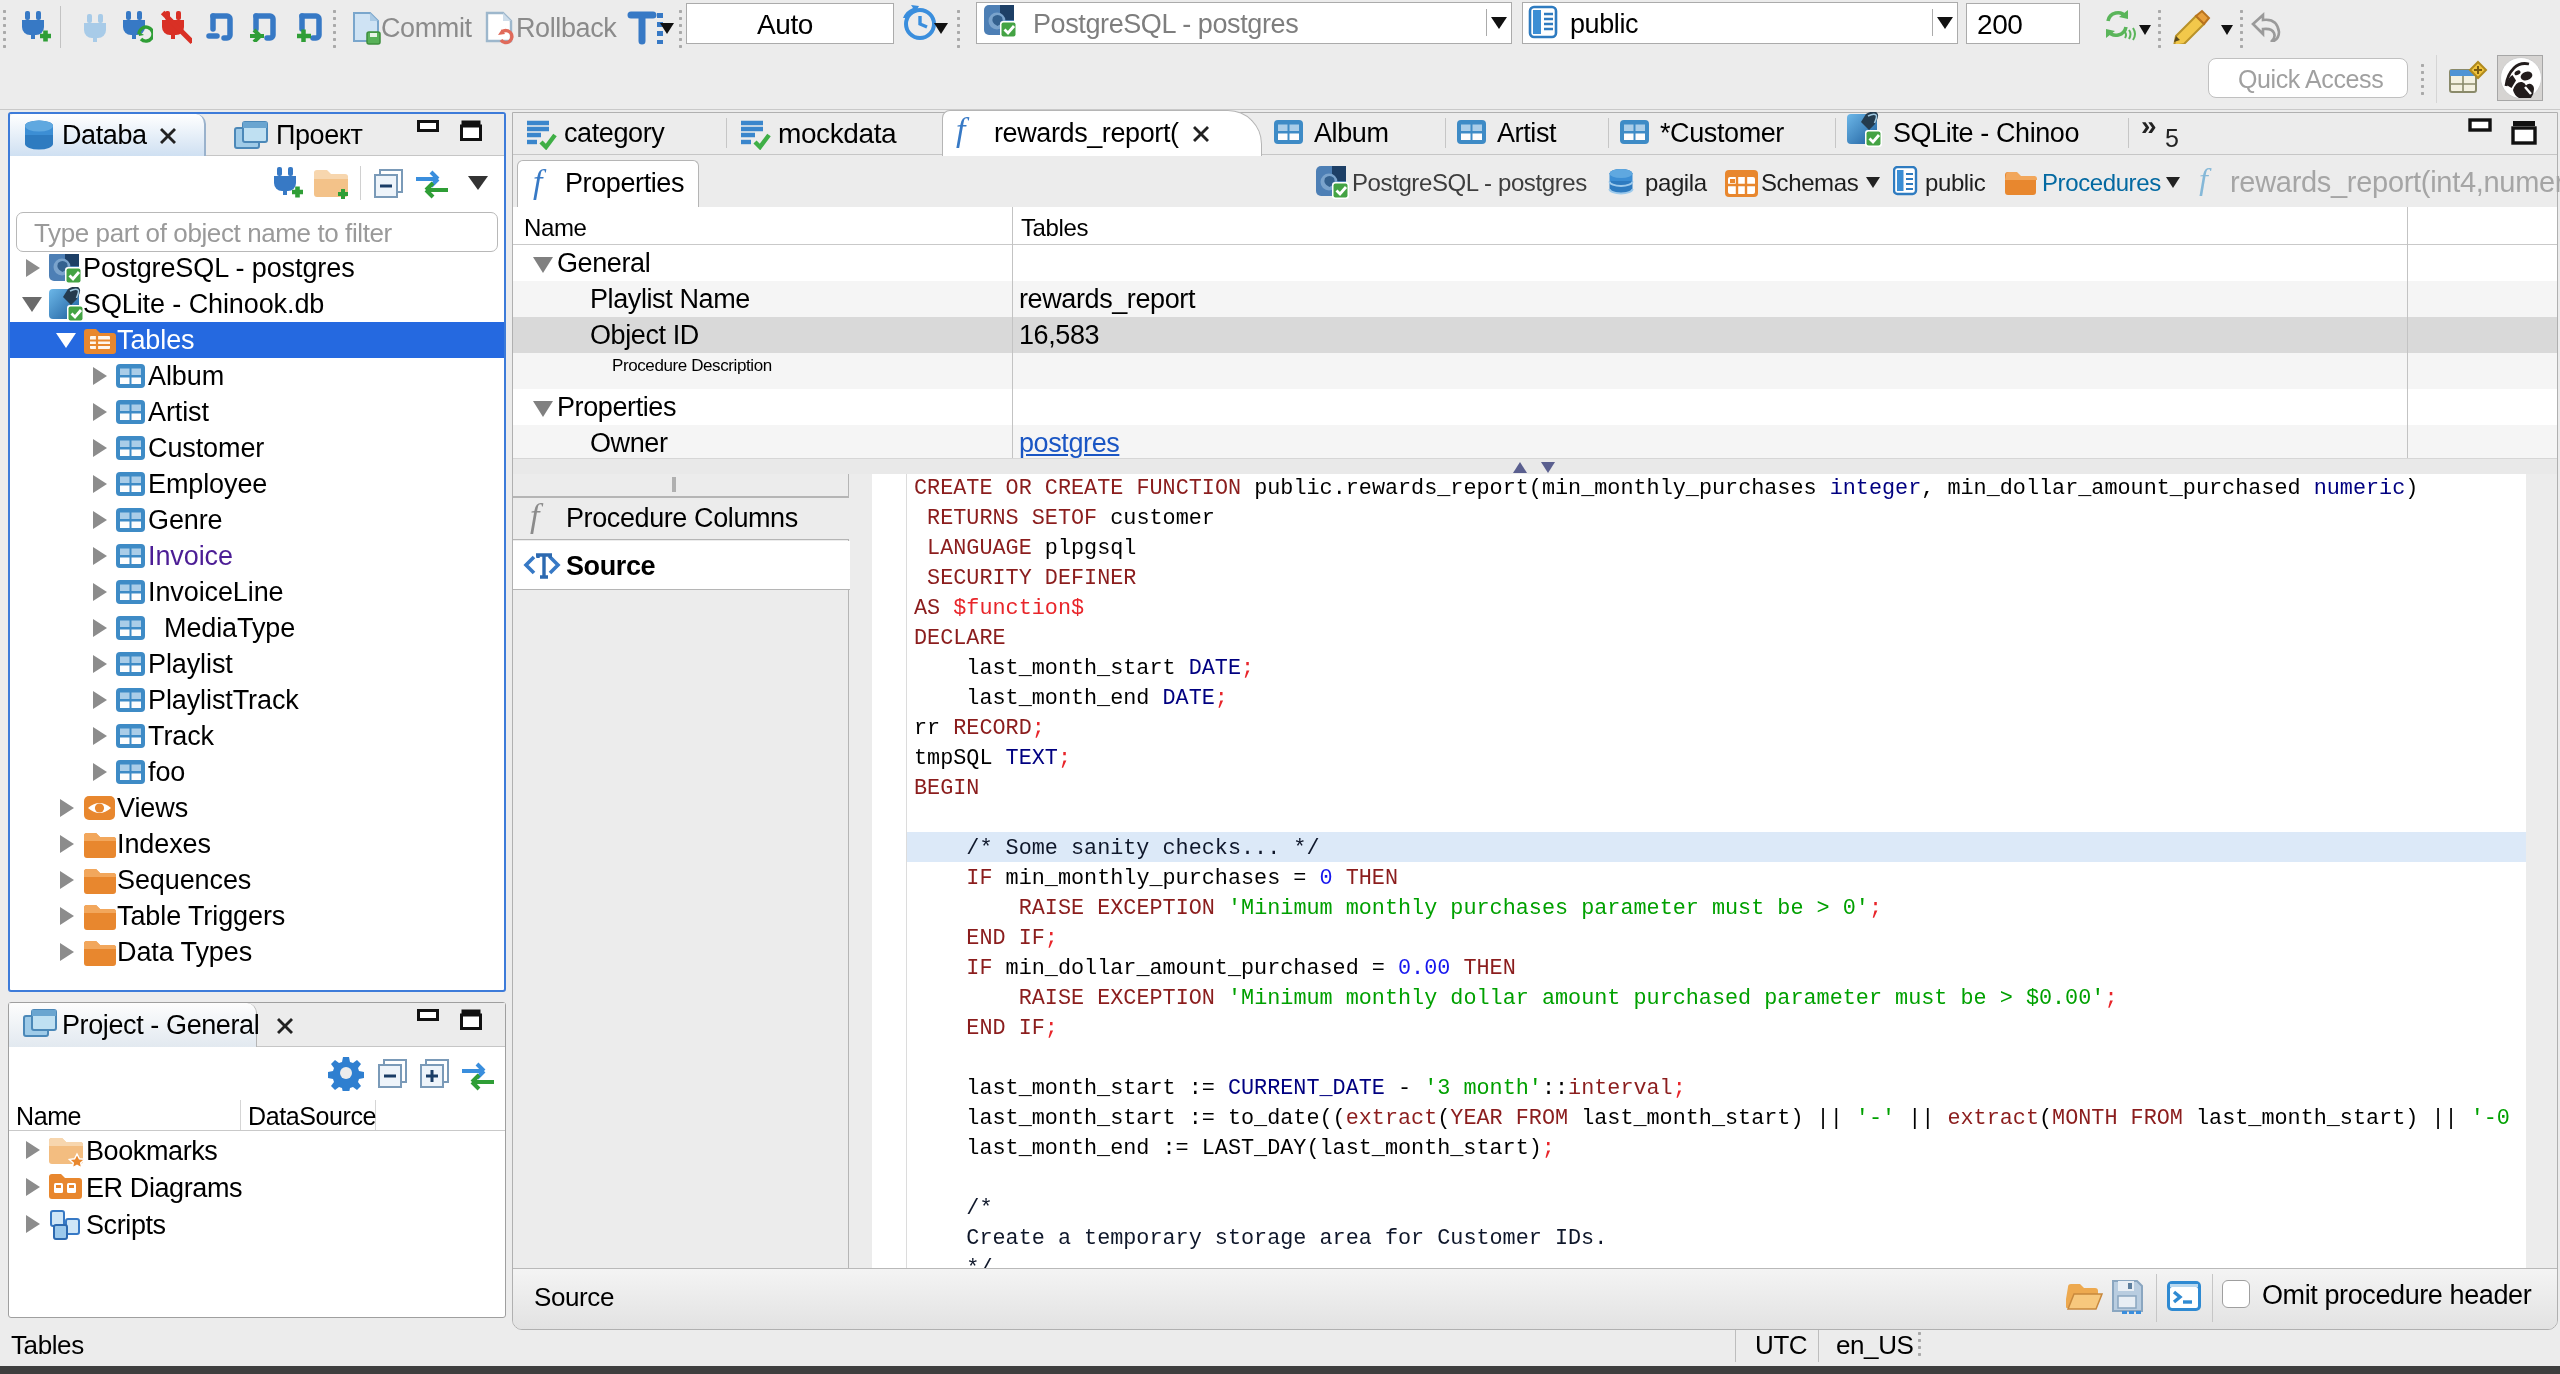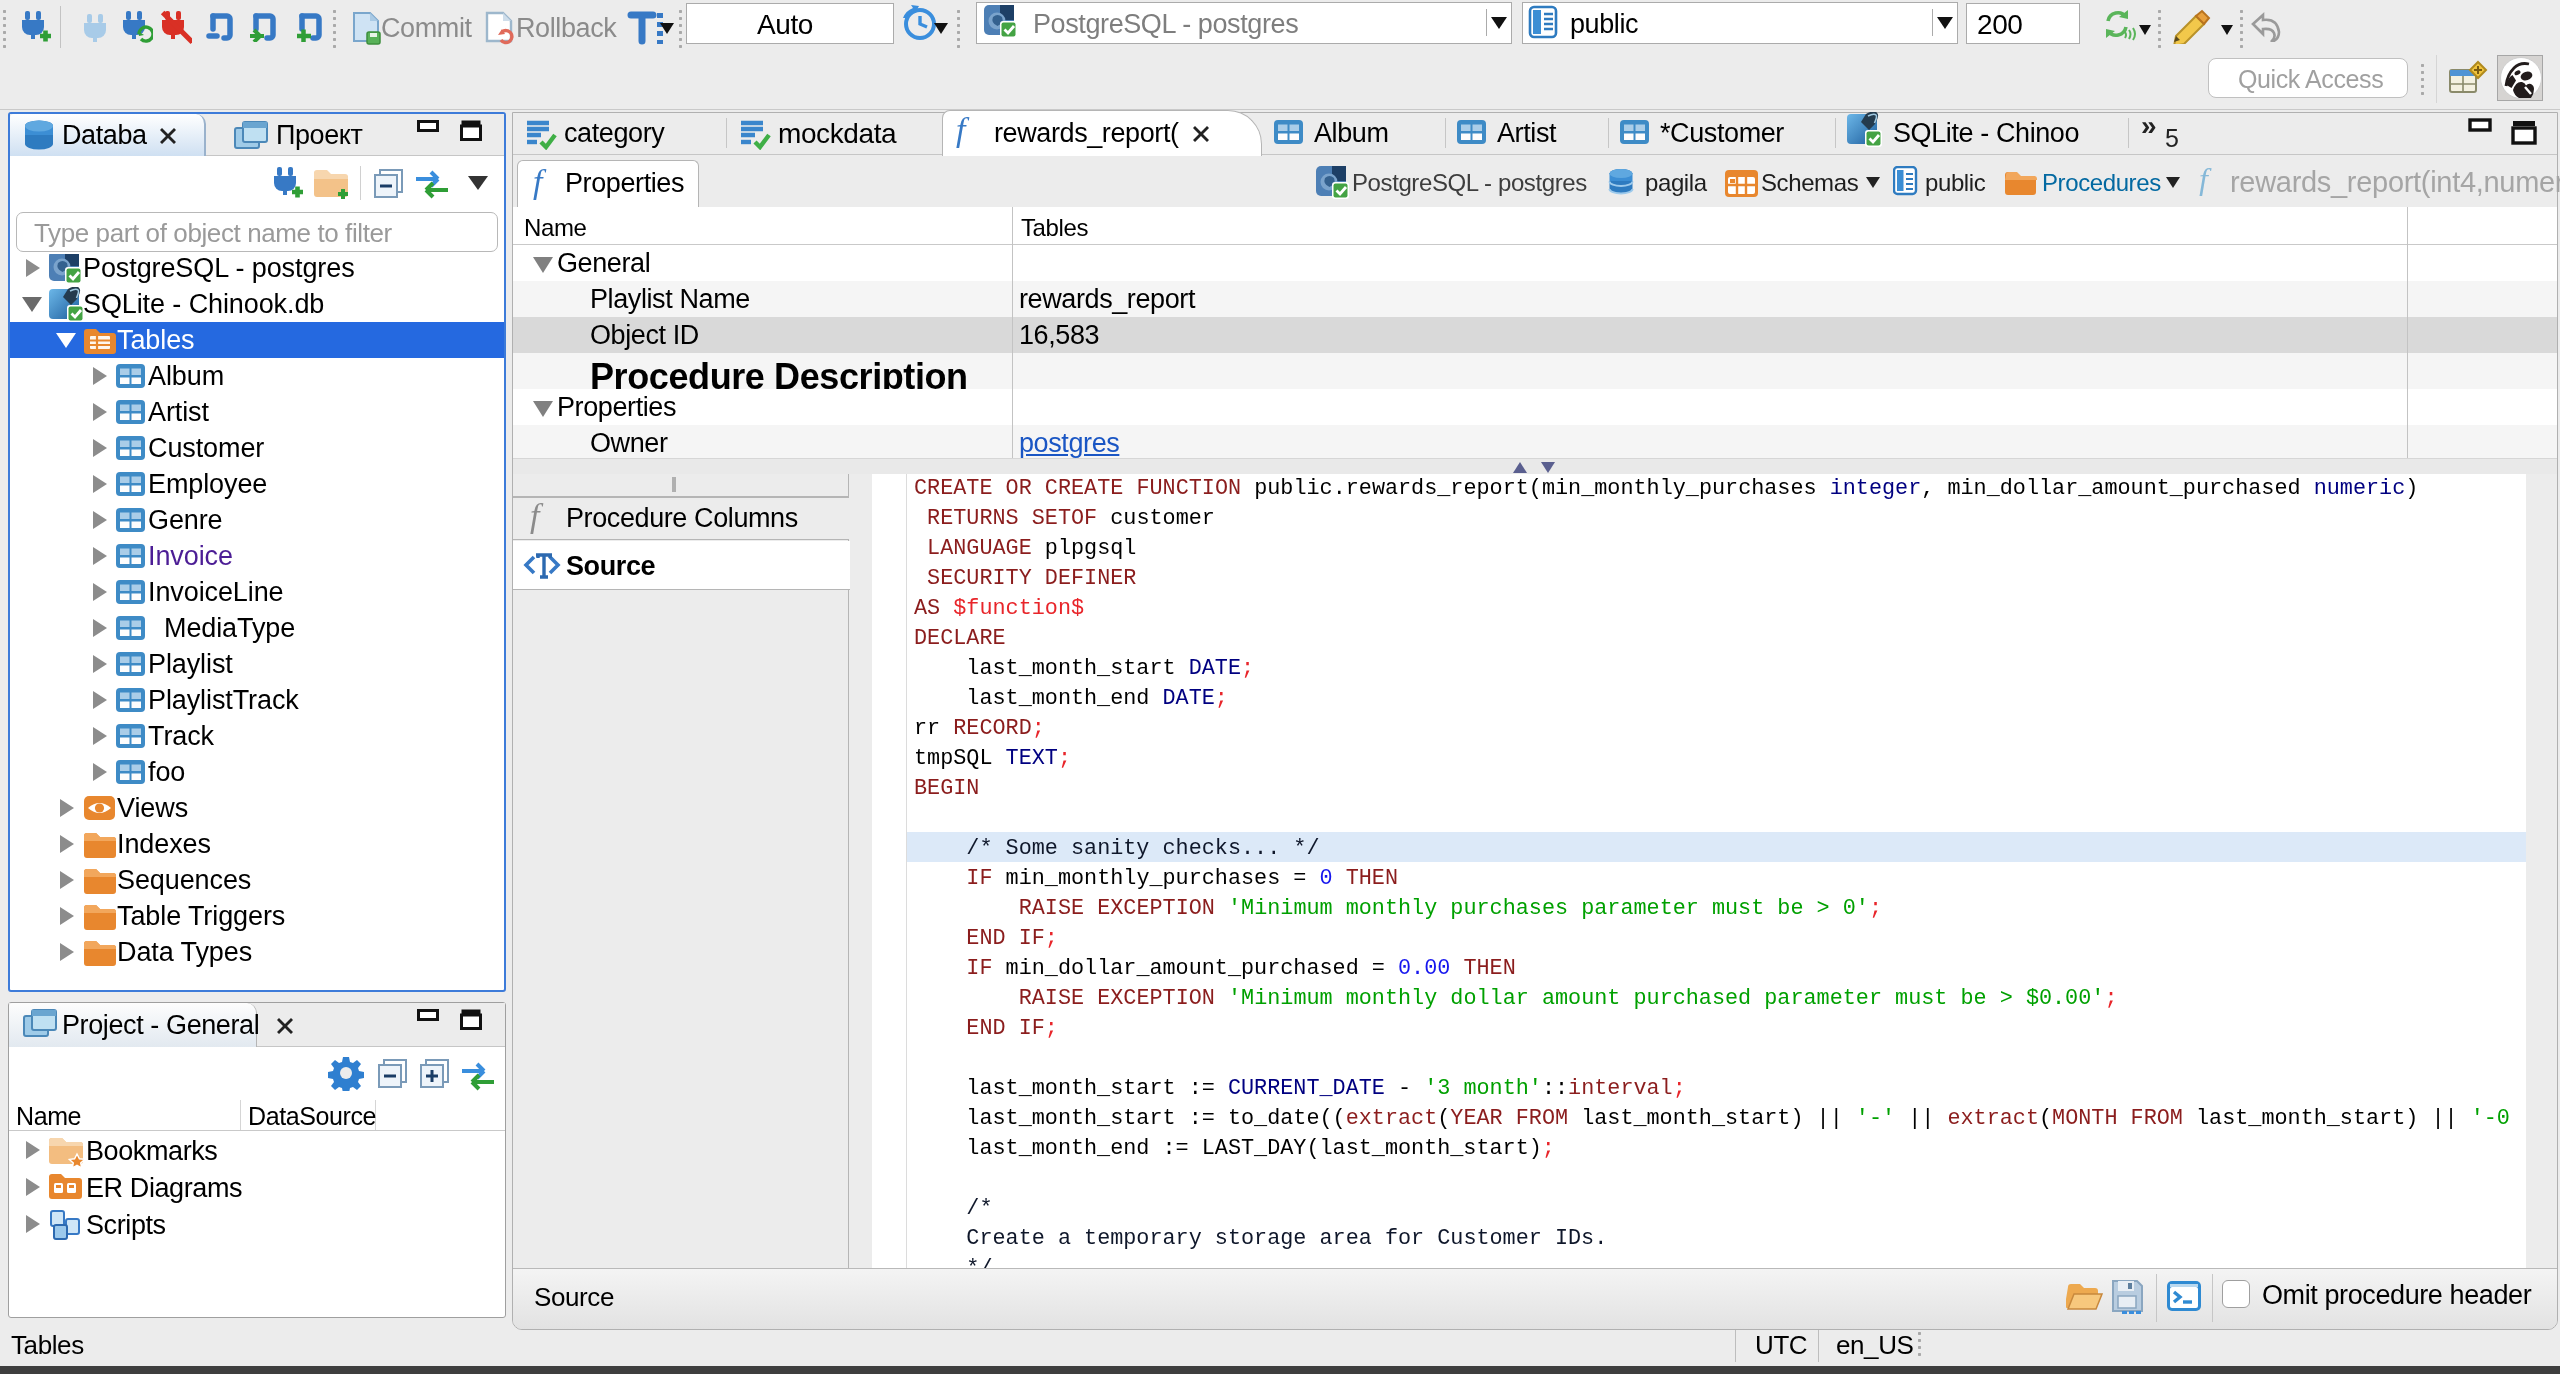--- a/index.html
+++ b/index.html
@@ -739,21 +739,21 @@
 <div class="abs" style="left:513px;top:245px;width:2044px;height:36px;background:#ffffff"></div>
 <div class="abs txt" style="left:557px;top:248px;font-size:27px;font-weight:normal">General</div>
 <div class="abs" style="left:533px;top:257px;width:0;height:0;border-top:16px solid #808080;border-left:10px solid transparent;border-right:10px solid transparent"></div>
 <div class="abs" style="left:513px;top:281px;width:2044px;height:36px;background:#f5f5f5"></div>
 <div class="abs txt" style="left:590px;top:284px;font-size:27px;font-weight:normal">Playlist Name</div>
 <div class="abs txt" style="left:1019px;top:284px;font-size:27px;">rewards_report</div>
 <div class="abs" style="left:513px;top:317px;width:2044px;height:36px;background:#d9d9d9"></div>
 <div class="abs txt" style="left:590px;top:320px;font-size:27px;font-weight:normal">Object ID</div>
 <div class="abs txt" style="left:1019px;top:320px;font-size:27px;">16,583</div>
 <div class="abs" style="left:513px;top:353px;width:2044px;height:36px;background:#f5f5f5"></div>
-<div class="abs txt" style="left:590px;top:356px;font-size:36px;font-weight:bold">Procedure Description</div>
+<div class="abs txt" style="left:612px;top:356px;font-size:17px;font-weight:normal">Procedure Description</div>
 <div class="abs" style="left:513px;top:389px;width:2044px;height:36px;background:#ffffff"></div>
 <div class="abs txt" style="left:557px;top:392px;font-size:27px;font-weight:normal">Properties</div>
 <div class="abs" style="left:533px;top:401px;width:0;height:0;border-top:16px solid #808080;border-left:10px solid transparent;border-right:10px solid transparent"></div>
 <div class="abs" style="left:513px;top:425px;width:2044px;height:36px;background:#f5f5f5"></div>
 <div class="abs txt" style="left:590px;top:428px;font-size:27px;font-weight:normal">Owner</div>
 <div class="abs txt" style="left:1019px;top:428px;font-size:27px;color:#1a56c4;text-decoration:underline">postgres</div>
 <div class="abs" style="left:1012px;top:207px;width:1px;height:251px;background:#c3c3c3"></div>
 <div class="abs" style="left:2407px;top:207px;width:1px;height:251px;background:#c3c3c3"></div>
 <div class="abs" style="left:513px;top:458px;width:2044px;height:1px;background:#d6d6d6"></div>
 <div class="abs" style="left:513px;top:459px;width:2044px;height:15px;background:#e9e9e9"></div>

